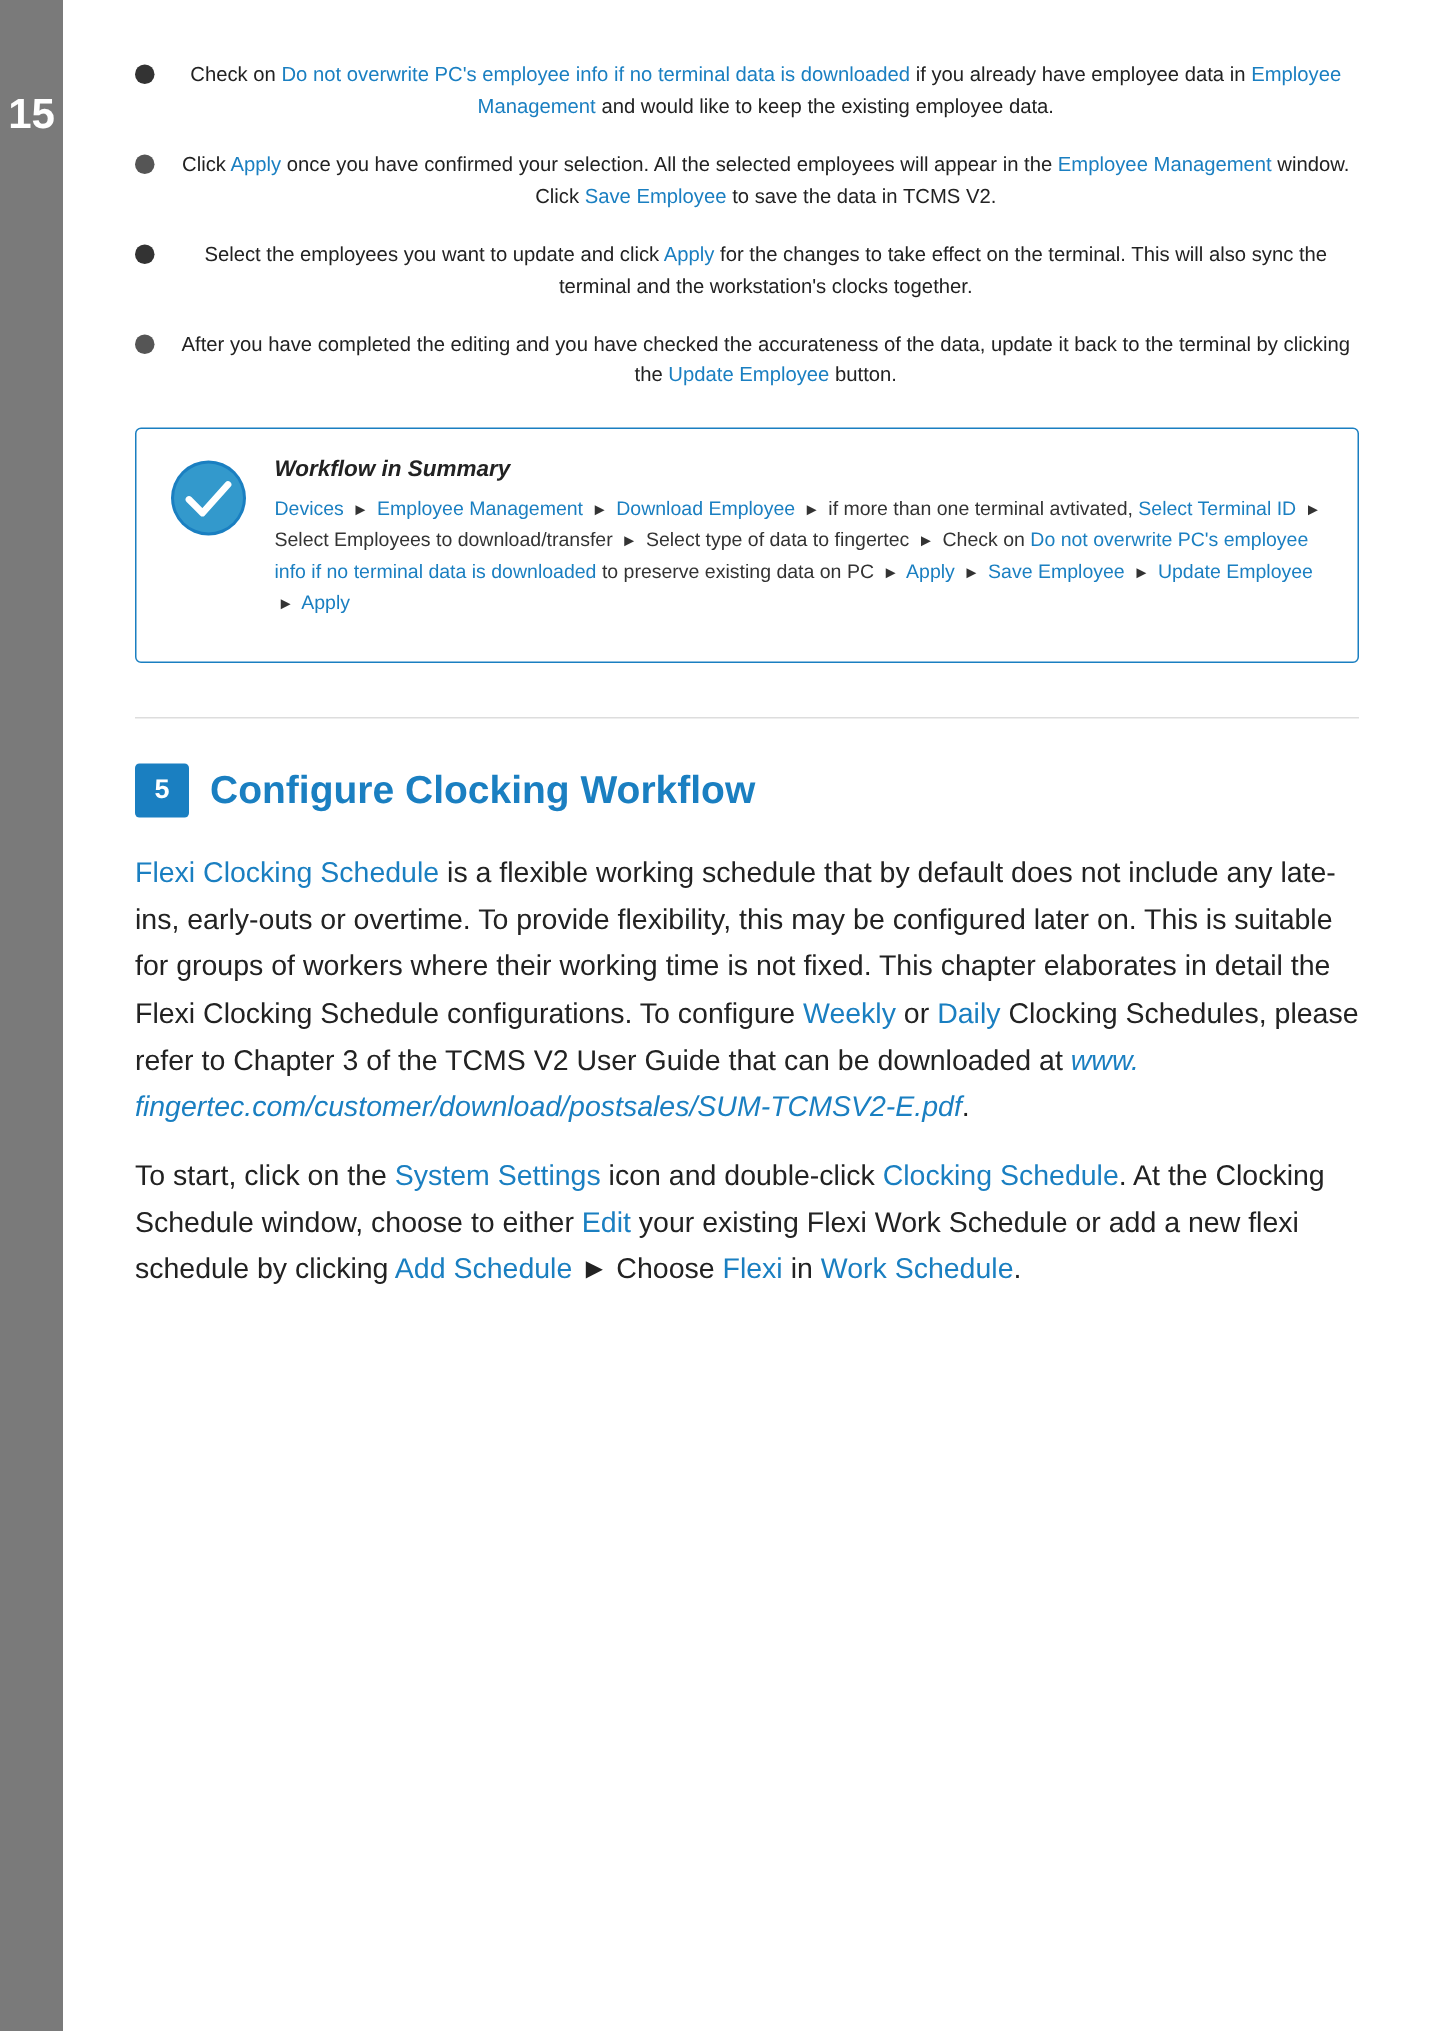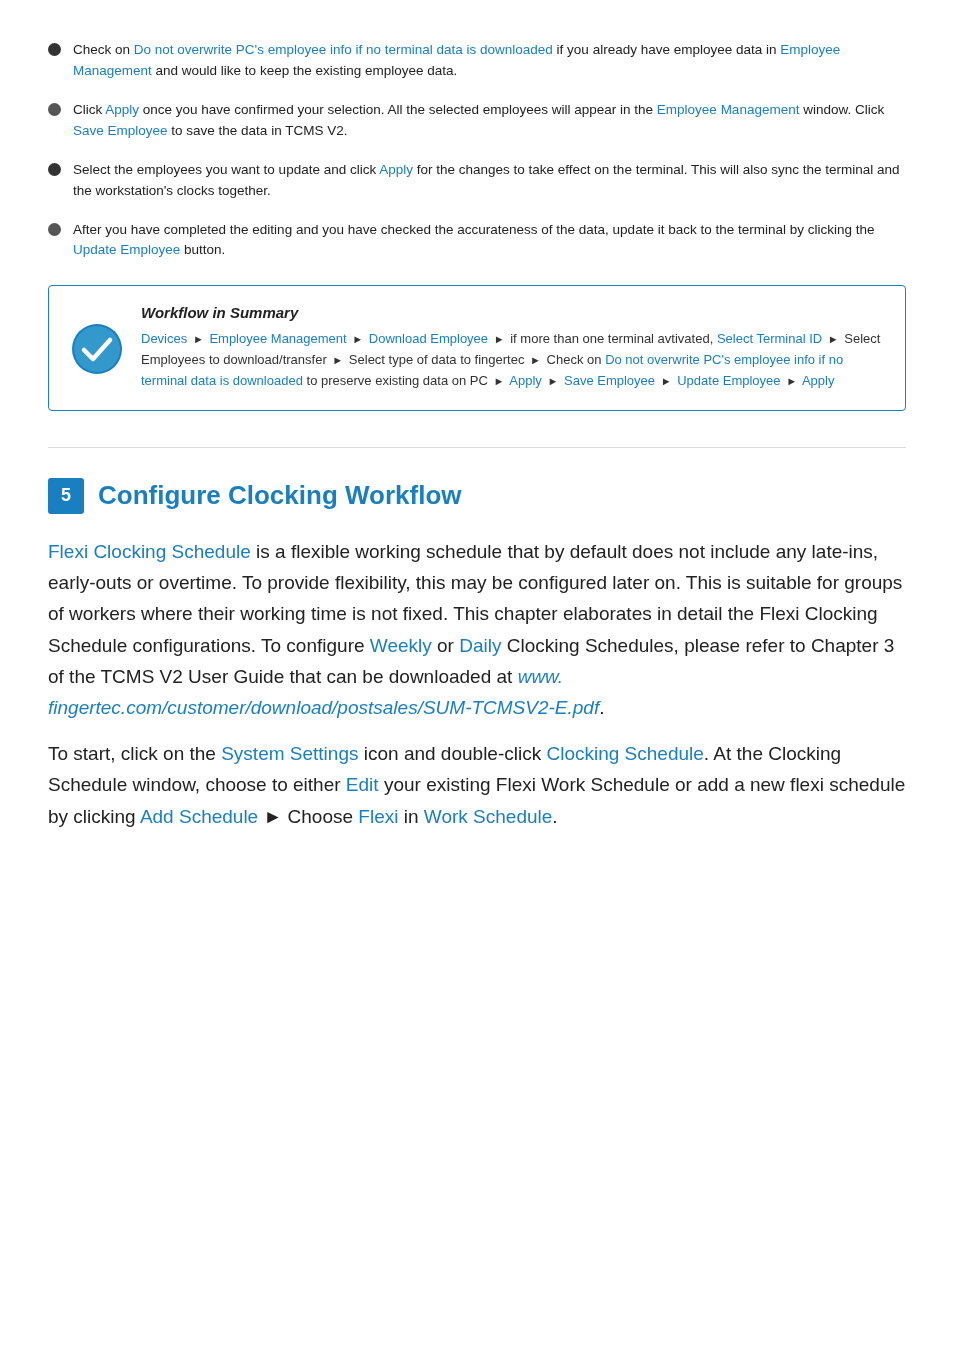--- a/index.html
+++ b/index.html
@@ -37,20 +37,21 @@
     }
 
     .main-content {
       flex: 1;
       padding: 40px 48px 40px 48px;
     }
 
     .bullet-list {
       list-style: none;
       margin-bottom: 24px;
+      text-align: center;
     }
 
     .bullet-item {
       display: flex;
       align-items: flex-start;
       margin-bottom: 18px;
       line-height: 1.55;
     }
 
     .bullet-dot {
@@ -74,23 +75,23 @@
 
     .link-blue {
       color: #1a7fc1;
       text-decoration: none;
     }
 
     
     .workflow-box {
       border: 1.5px solid #1a7fc1;
       border-radius: 4px;
-      padding: 18px 22px 18px 22px;
-      display: flex;
-      align-items: center;
+      padding: 18px 22px 28px 22px;
+      display: flex;
+      align-items: flex-start;
       margin: 18px 0 36px 0;
       background: #fff;
     }
 
     .workflow-icon {
       width: 52px;
       height: 52px;
       flex-shrink: 0;
       margin-right: 18px;
       margin-top: 2px;
@@ -173,20 +174,23 @@
       border: none;
       border-top: 1px solid #ddd;
       margin: 28px 0;
     }
   </style>
 </head>
 <body>
 
 <div class="page-container">
 
+  <div class="side-tab">
+    <span class="side-number">15</span>
+  </div>
 
   <div class="main-content">
 
     <ul class="bullet-list">
 
       <li class="bullet-item">
         <span class="bullet-dot dark"></span>
         <span class="bullet-text">
           Check on <a class="link-blue">Do not overwrite PC's employee info if no terminal data is downloaded</a> if you already have employee data in <a class="link-blue">Employee Management</a> and would like to keep the existing employee data.
         </span>

